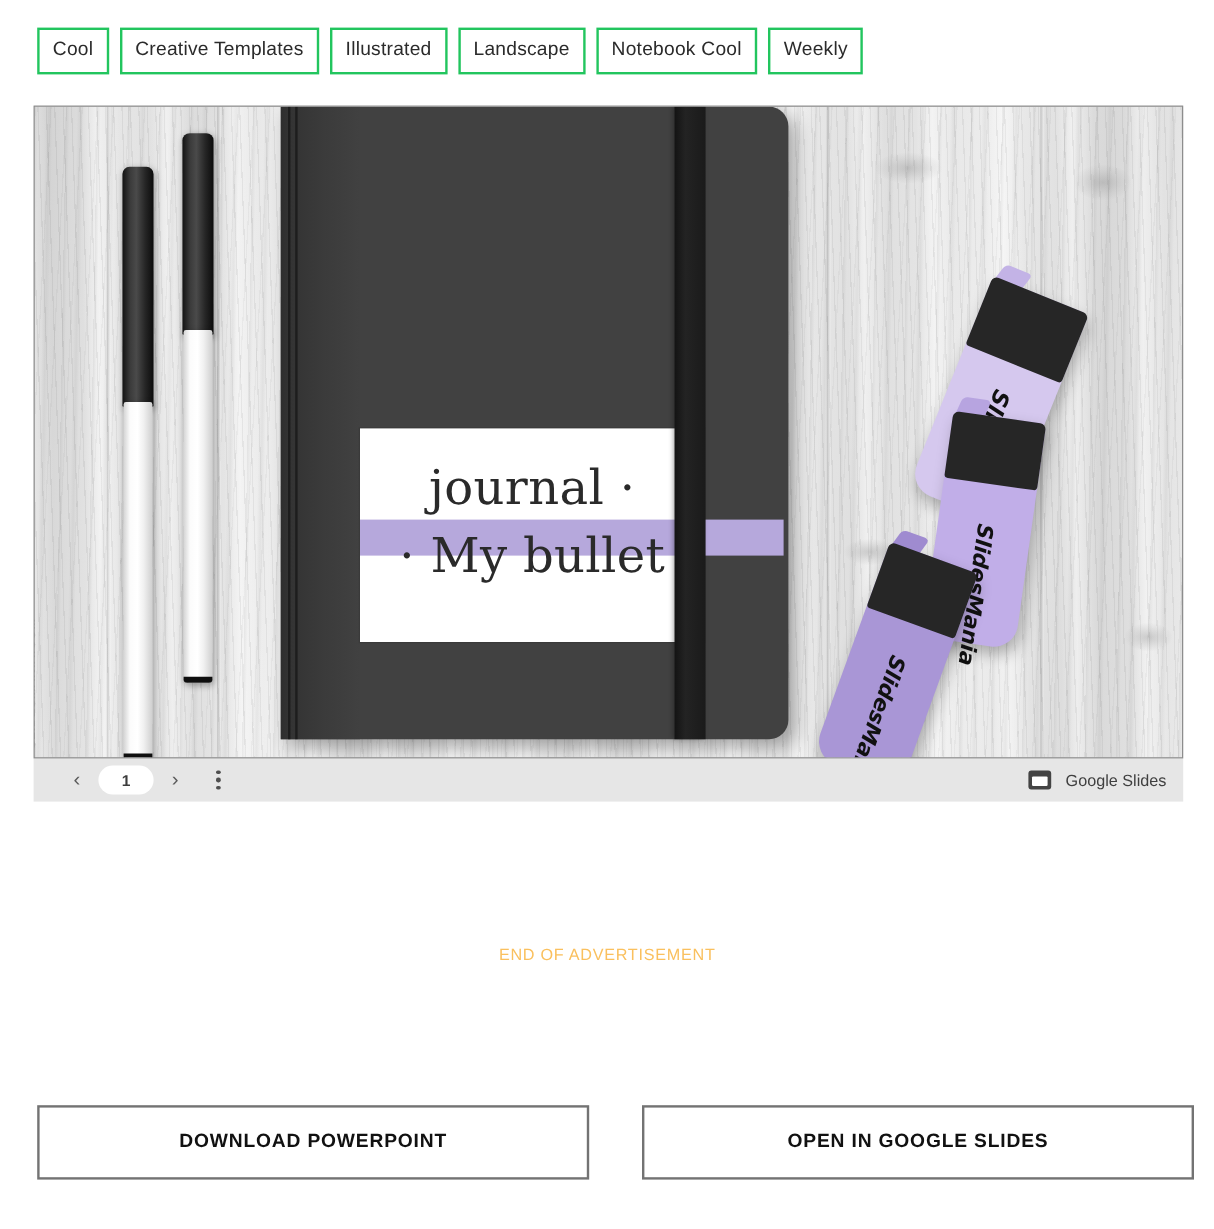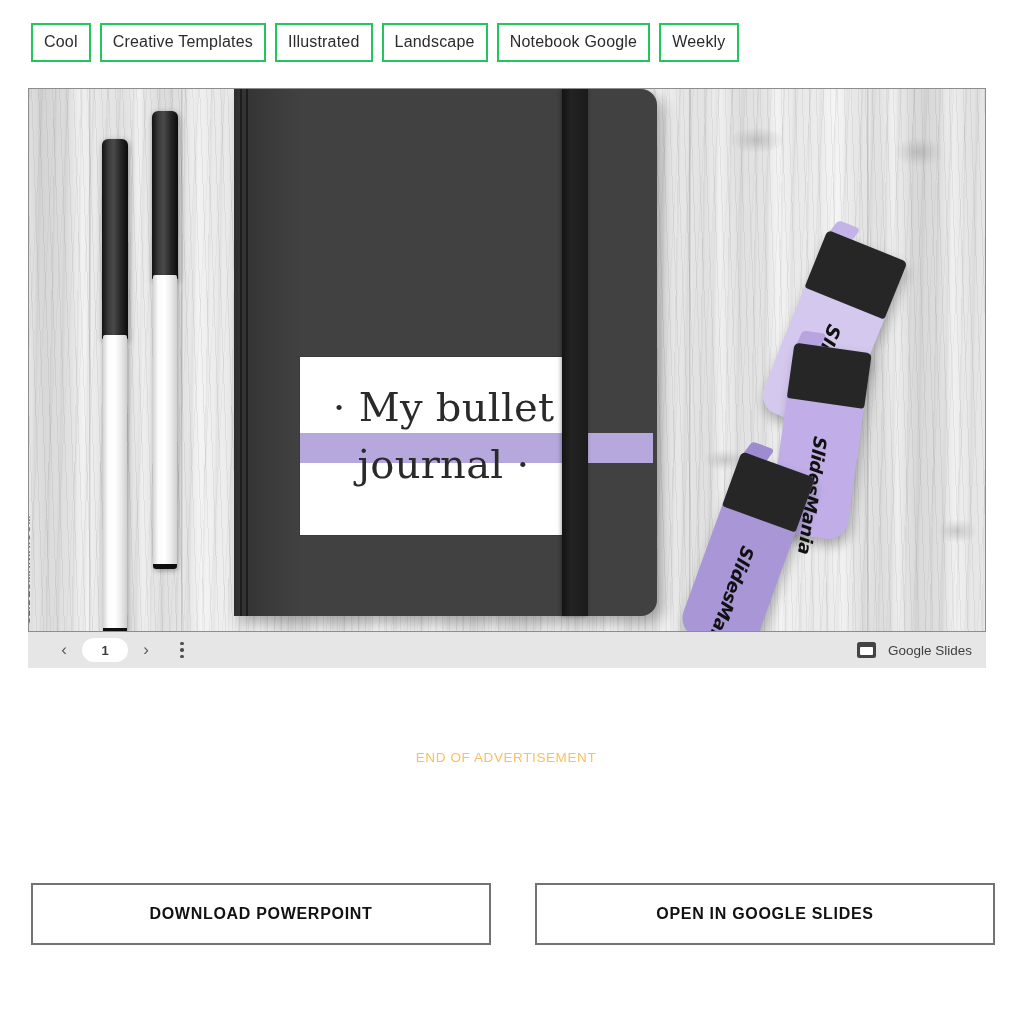--- a/index.html
+++ b/index.html
@@ -236,21 +236,21 @@
     left: 3px; right: 3px; top: 4.5px; bottom: 3px;
     background: #ffffff; border-radius: 1px;
   }
 
   
   .ad-note {
     text-align: center;
     color: #fac05e;
     font-size: 13.5px;
     letter-spacing: 0.6px;
-    margin-top: 82px;
+    margin-top: 120px;
   }
   .cta-row {
     display: flex;
     gap: 44px;
     margin: 118px 0 0 31px;
   }
   .cta {
     width: 460px; height: 62px;
     border: 2px solid #737373;
     background: #ffffff;
@@ -264,21 +264,21 @@
   }
 </style>
 </head>
 <body>
 
 <div class="tag-row">
   <div class="tag">Cool</div>
   <div class="tag">Creative Templates</div>
   <div class="tag">Illustrated</div>
   <div class="tag">Landscape</div>
-  <div class="tag">Notebook Google</div>
+  <div class="tag">Notebook Cool</div>
   <div class="tag">Weekly</div>
 </div>
 
 <div class="viewer">
 
   <div class="slide-frame">
     <div class="wood"></div>
     <div class="grain"></div>
 
     <div class="seam" style="left:60px;"></div>
@@ -306,22 +306,22 @@
     </div>
 
     <div class="notebook">
       <div class="nb-spine"></div>
       <div class="nb-spine-line" style="left:6px;"></div>
       <div class="nb-spine-line" style="left:12px;"></div>
 
       <div class="nb-label">
         <div class="nb-hl-bar" style="top:76px;"></div>
         <div class="nb-title">
+          <div class="nb-line">journal ·</div>
           <div class="nb-line">· My bullet</div>
-          <div class="nb-line">journal ·</div>
         </div>
       </div>
 
       <div class="nb-band"></div>
     </div>
 
     <div class="hl" style="left:760px;top:150px;width:86px;height:190px;transform:rotate(22deg);">
       <div class="body" style="background:#d5c8ee;"></div>
       <div class="nib" style="background:#c3b3e6;"></div>
       <div class="cap" style="height:62px;"></div>

